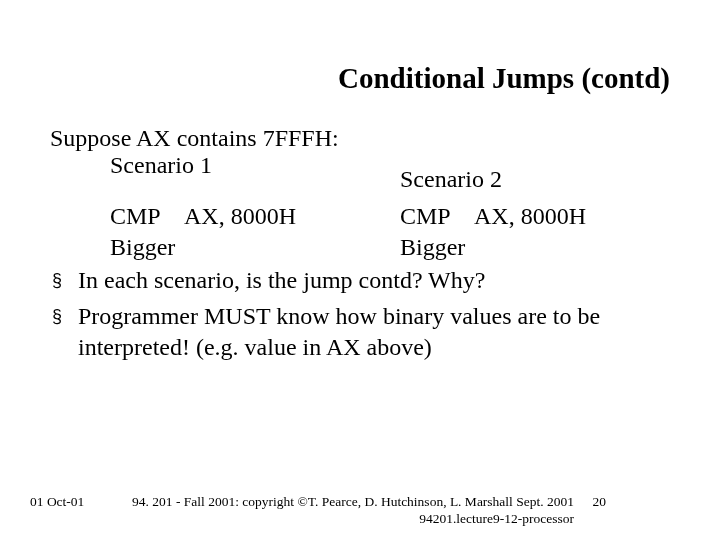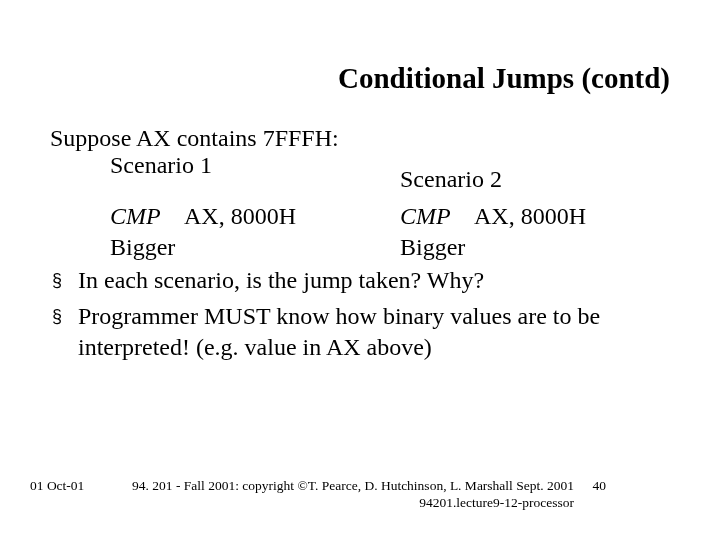--- a/index.html
+++ b/index.html
@@ -9,26 +9,26 @@
   .suppose { font-size: 24px; }
   .scen-row { display: flex; width: 100%; font-size: 24px; margin-bottom: 10px; }
   .scen-row .pad { width: 60px; flex: none; }
   .scen-row .col1 { width: 290px; flex: none; }
   .scen-row .col2 { flex: 1; margin-top: 14px; }
   .u { }
   .code-block { font-size: 24px; display: flex; margin-bottom: 4px; }
   .code-block .pad { width: 60px; flex: none; }
   .code-block .col1 { width: 290px; flex: none; display: flex; }
   .code-block .col2 { flex: 1; display: flex; }
-  .mnem { display: inline-block; width: 74px; font-style: italic; }
+  .mnem { display: inline-block; width: 74px; }
   .bullets { margin-top: 2px; }
   .bullet { display: flex; font-size: 24px; line-height: 1.32; margin-bottom: 4px; }
   .bsym { width: 28px; flex: none; font-family: Arial, sans-serif; font-size: 18px; padding-top: 4px; padding-left: 2px; }
   .btxt { flex: 1; }
-  .footer { position: absolute; bottom: 28px; left: 0; width: 636px; display: flex; align-items: flex-start; font-size: 13.5px; font-family: "Times New Roman", Times, serif; }
+  .footer { position: absolute; bottom: 12px; left: 0; width: 636px; display: flex; align-items: flex-start; font-size: 13.5px; font-family: "Times New Roman", Times, serif; }
   .footer .date { width: 108px; flex: none; padding-left: 30px; }
   .footer .mid { flex: 1; text-align: right; line-height: 1.25; }
   .footer .num { width: 62px; flex: none; text-align: right; padding-right: 30px; }
 </style>
 </head>
 <body>
 
 <div class="slide">
   <div class="title">Conditional Jumps (contd)</div>
 
@@ -58,29 +58,29 @@
       <span>Bigger</span>
     </div>
     <div class="col2">
       <span>Bigger</span>
     </div>
   </div>
 
   <div class="bullets">
     <div class="bullet">
       <div class="bsym">§</div>
-      <div class="btxt">In each scenario, is the jump taken?   Why?</div>
+      <div class="btxt">In each scenario, is the jump contd?   Why?</div>
     </div>
     <div class="bullet">
       <div class="bsym">§</div>
       <div class="btxt"><span class="u">Programmer MUST know</span><span> how binary values are to be interpreted!   (e.g. value in AX above)</span></div>
     </div>
   </div>
 
   <div class="footer">
     <div class="date">01 Oct-01</div>
     <div class="mid">
       <div>94. 201 - Fall 2001: copyright ©T. Pearce, D. Hutchinson, L. Marshall Sept. 2001</div>
       <div>94201.lecture9-12-processor</div>
     </div>
-    <div class="num">40</div>
+    <div class="num">20</div>
   </div>
 </div>
 
 </body></html>

